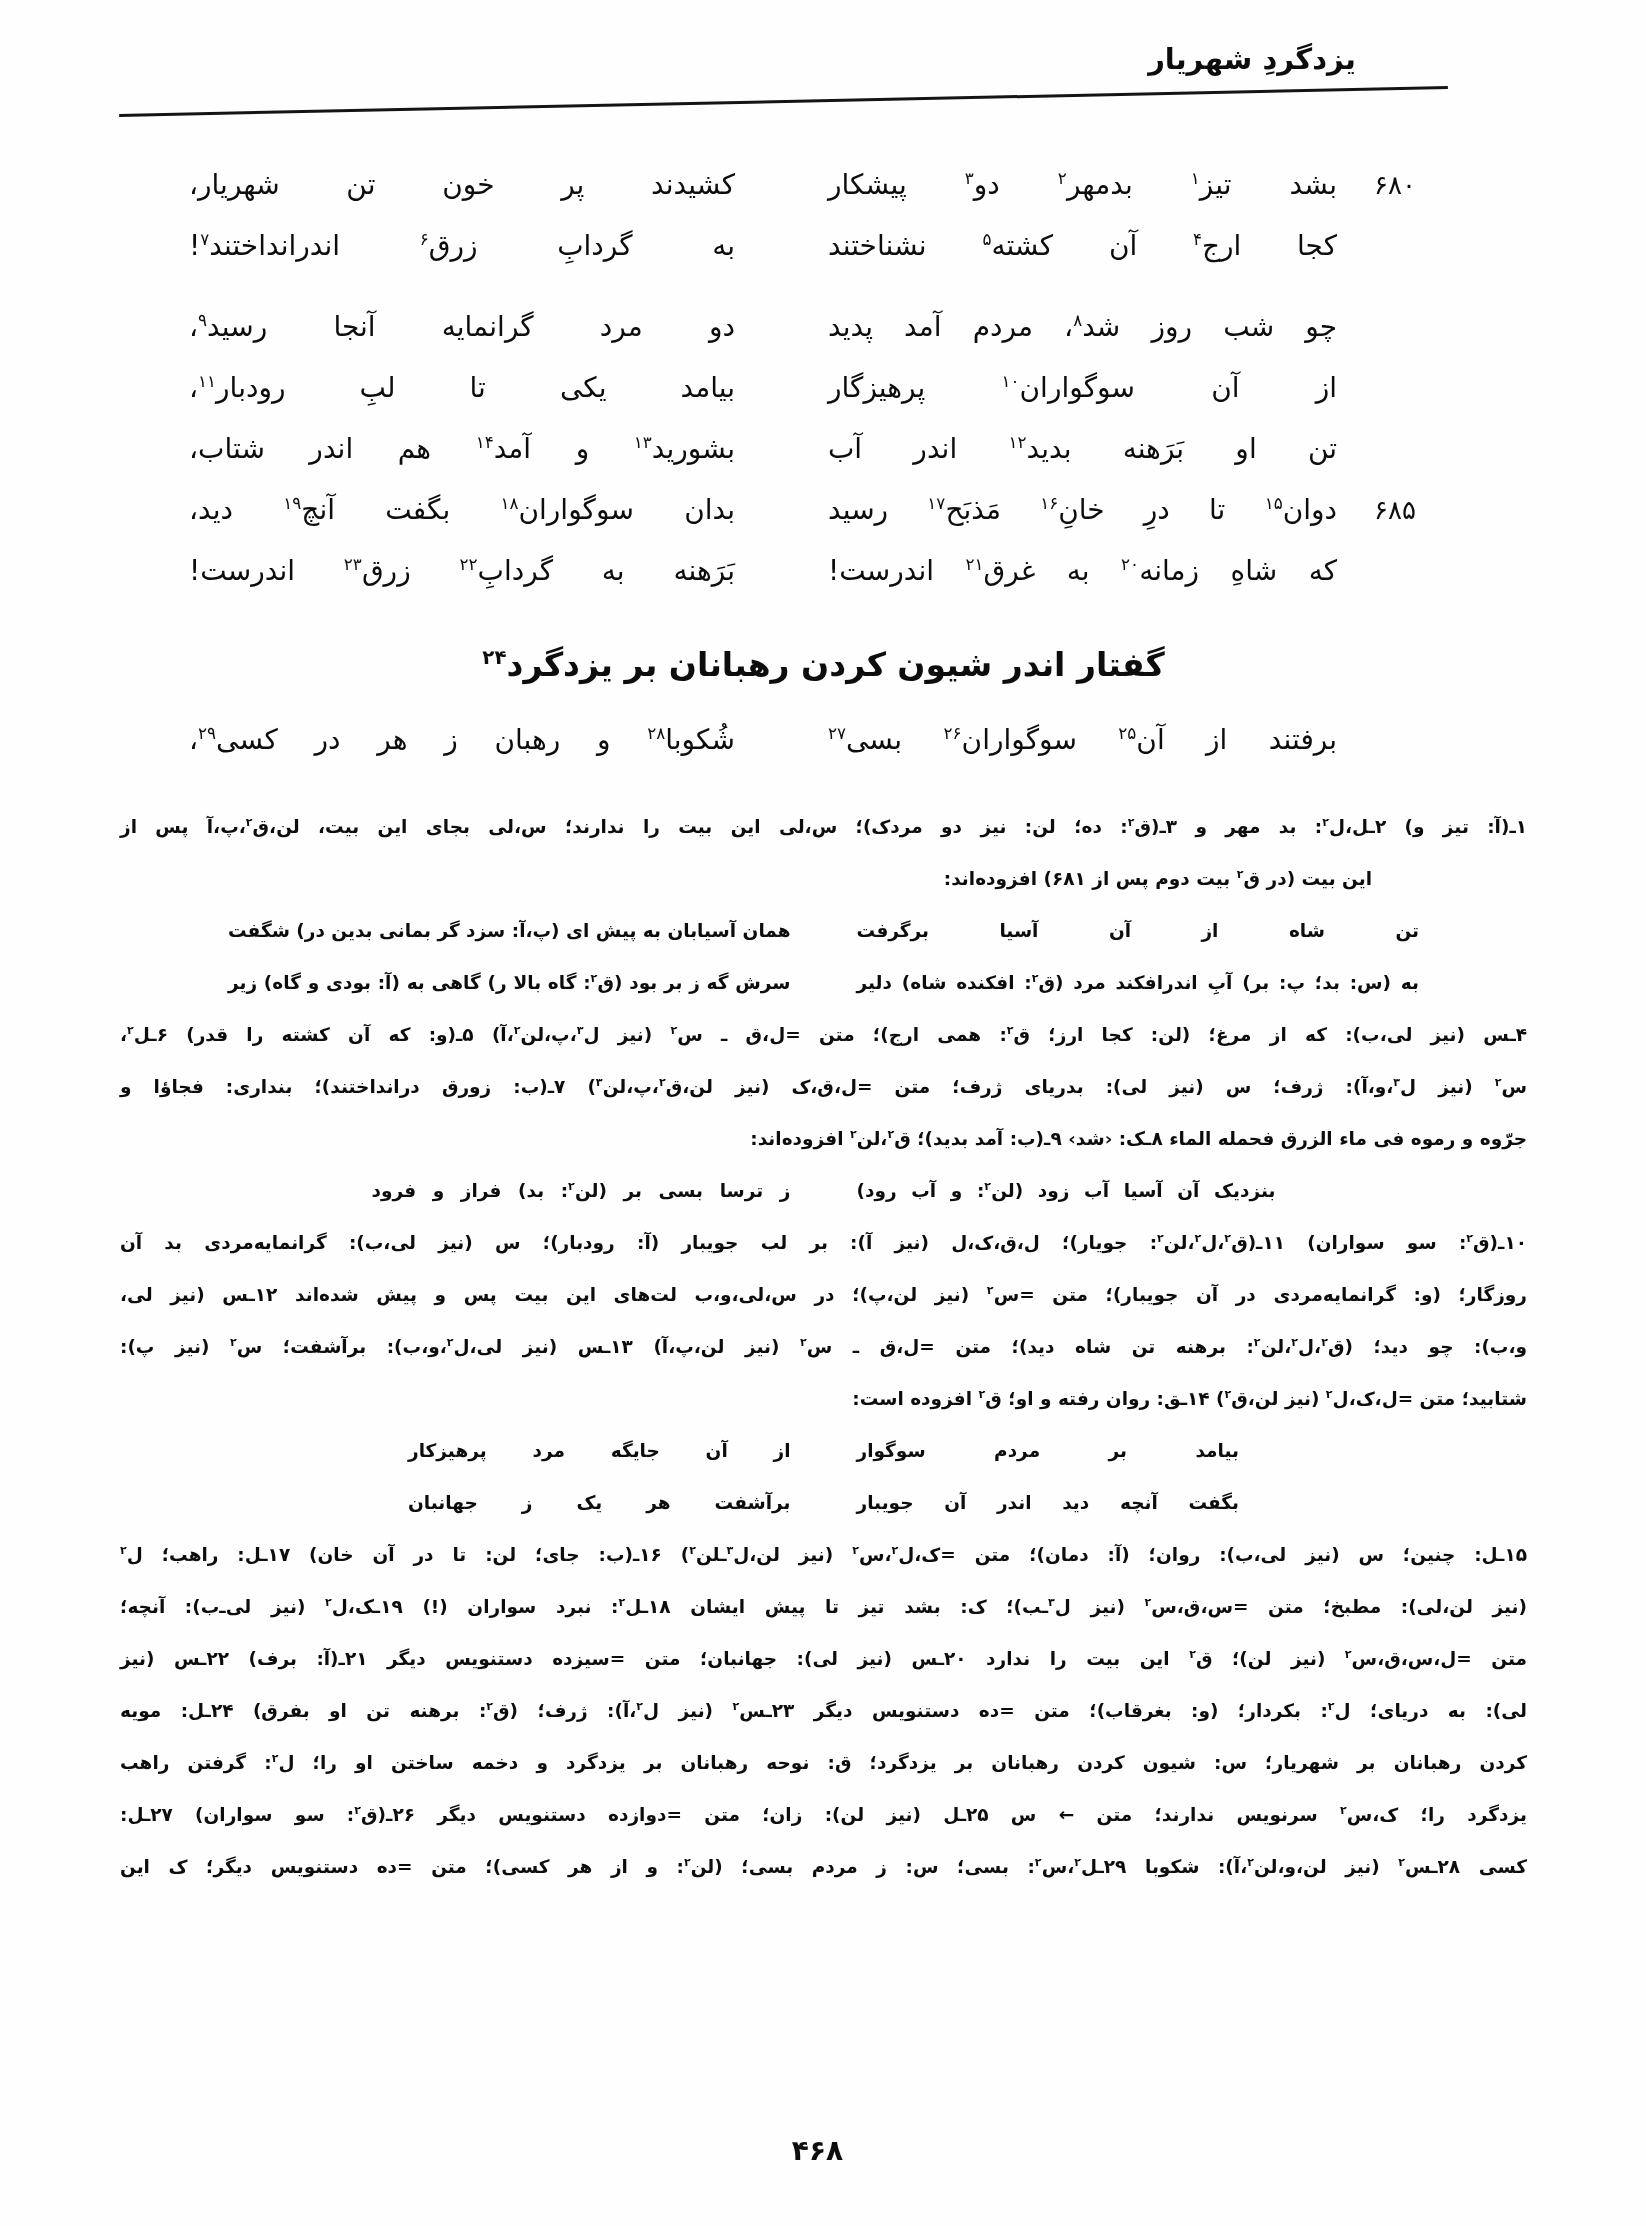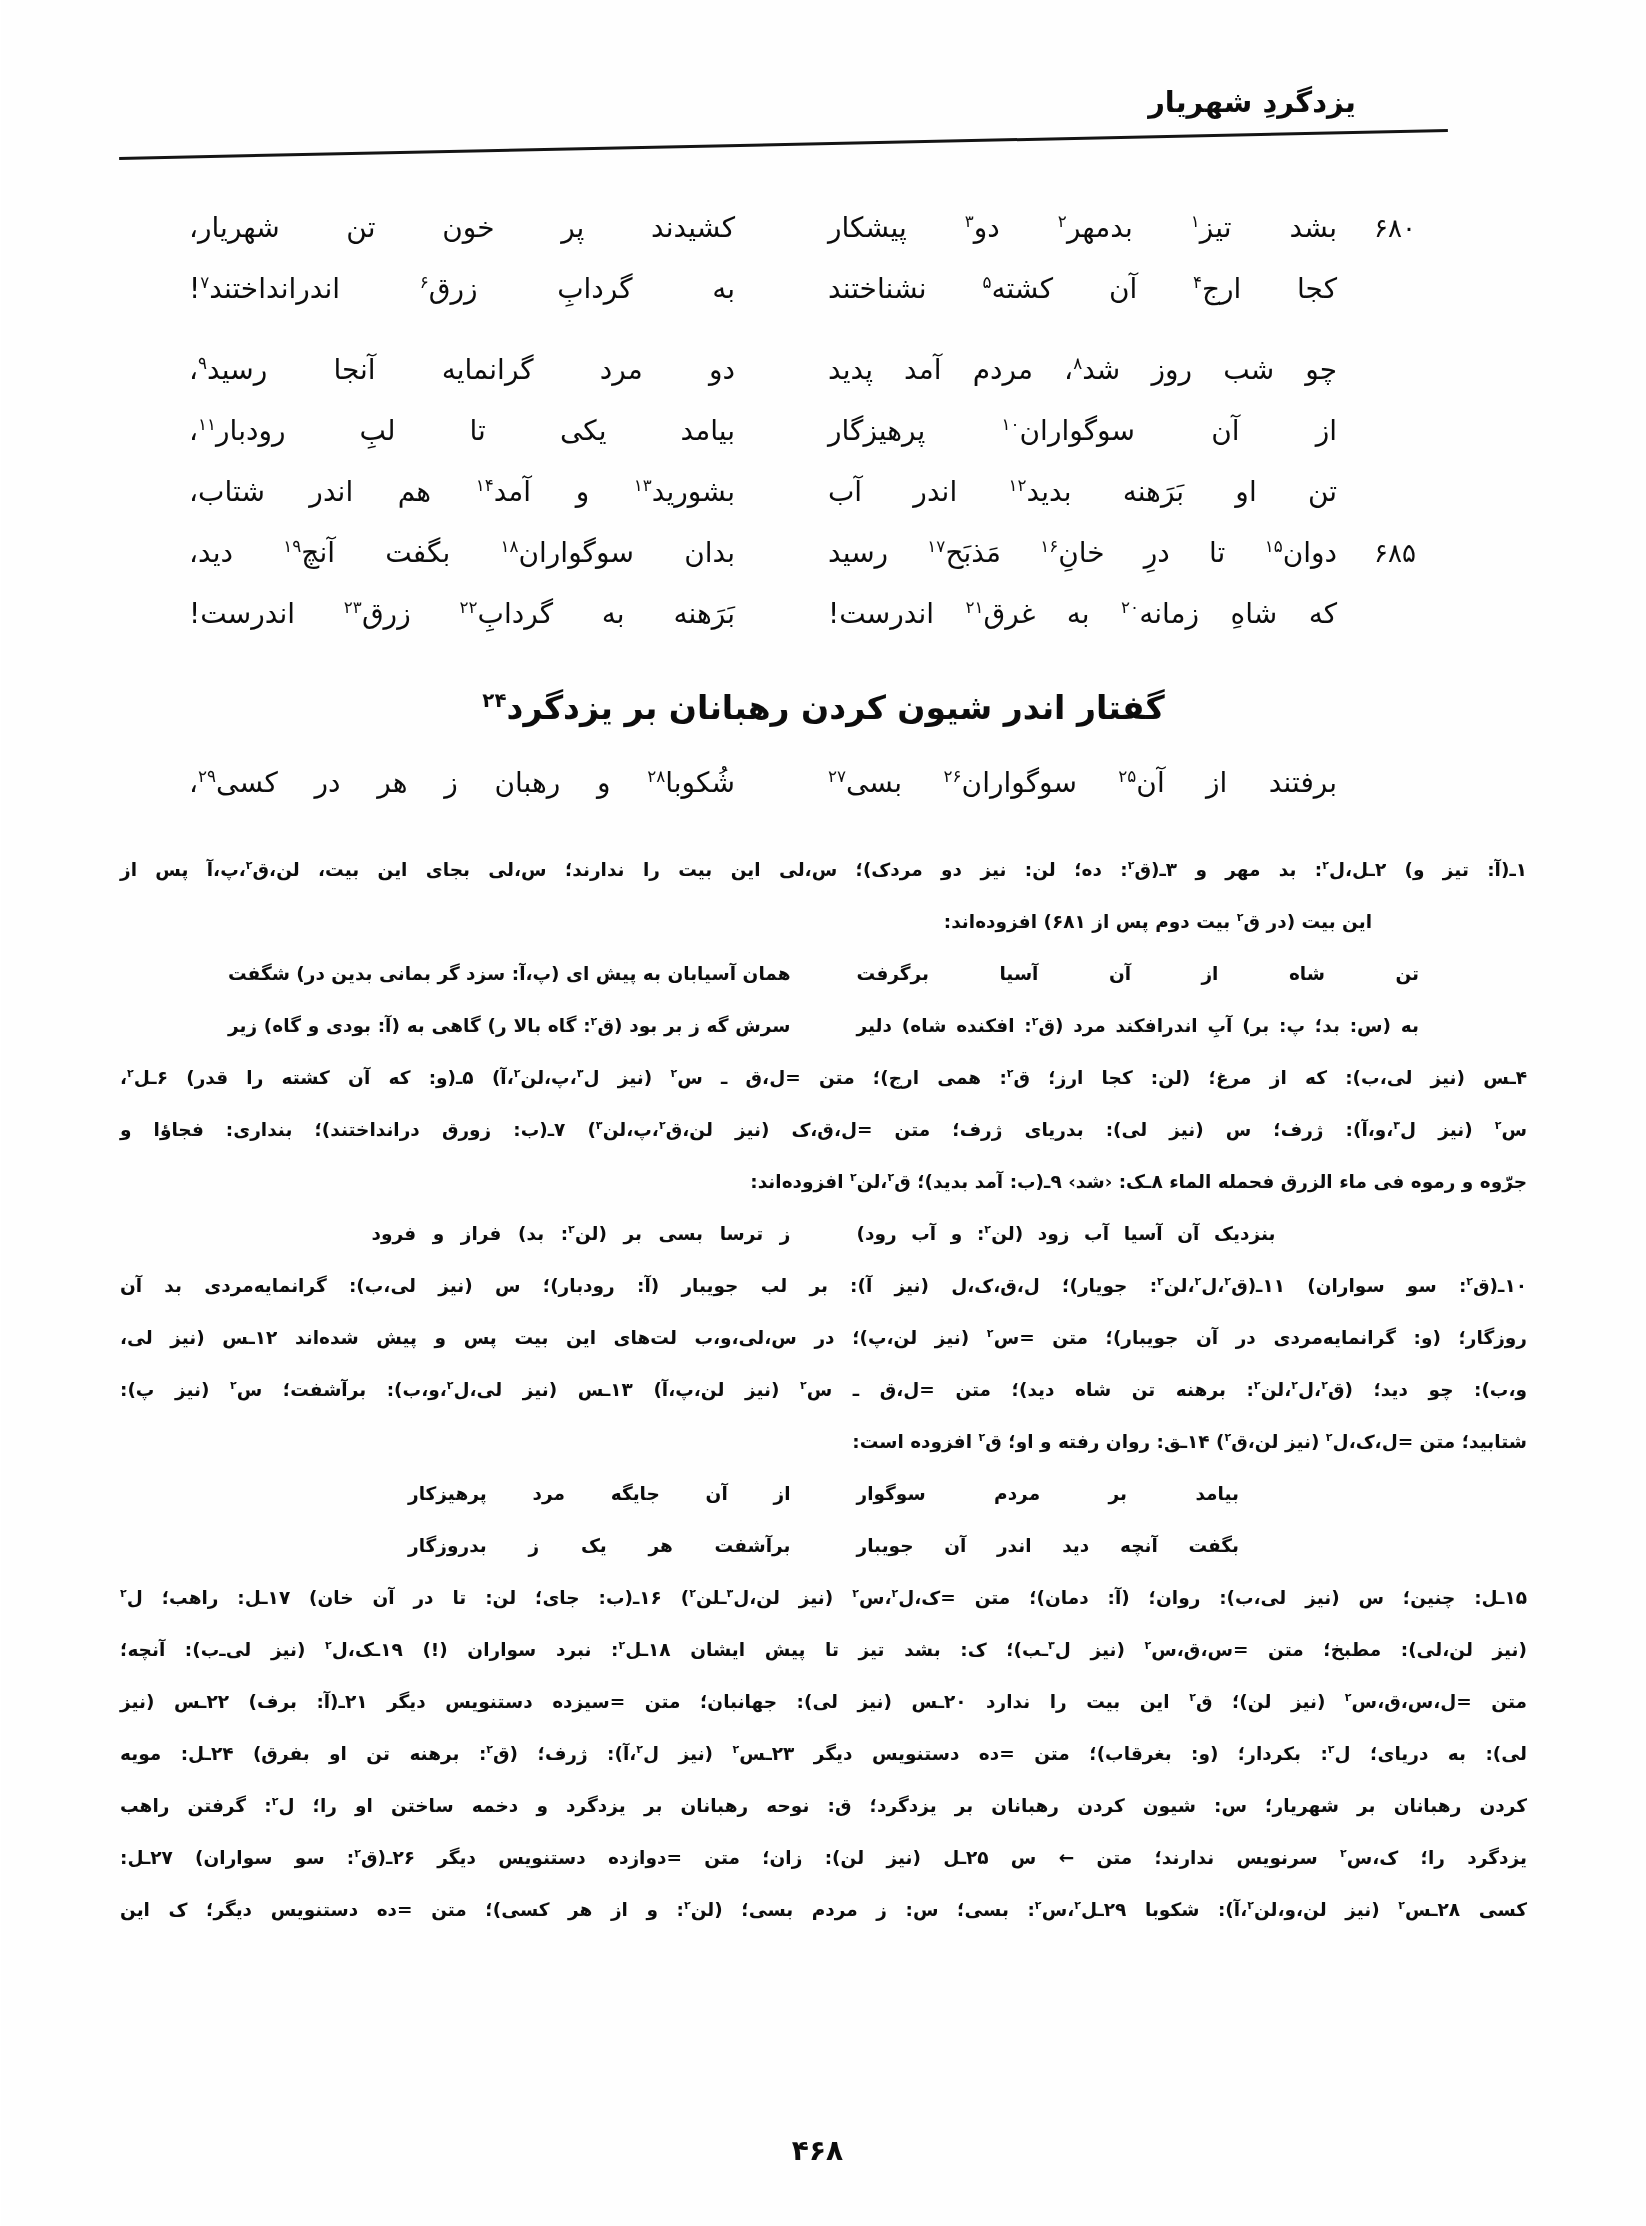--- a/index.html
+++ b/index.html
@@ -8,21 +8,21 @@
     width:1647px; height:2226px;
     position:relative; overflow:hidden;
     font-family:"DejaVu Sans", sans-serif;
     color:#0d0d0d; direction:rtl;
     background:#fefefe;
   }
   .page { position:absolute; inset:0; padding:0 120px; }
 
   
   .running-head {
-    margin-top:85px; text-align:right; padding-left:0; padding-right:171px;
+    margin-top:42px; text-align:right; padding-left:0; padding-right:171px;
     font-size:29px; font-weight:bold; letter-spacing:0;
   }
   .rule {
     height:2.8px; background:#141414; width:1329px; margin:24px 79px 0 auto;
     transform:rotate(-1.2deg); transform-origin:center;
   }
 
   
   .poem { width:1227px; margin:65px 111px 0 auto; }
   .poem.single { margin-top:39px; }
@@ -149,21 +149,21 @@
     <div class="fline">روزگار؛ (و: گرانمایه‌مردی در آن جویبار)؛ متن =س<sup>۲</sup> (نیز لن،پ)؛ در س،لی،و،ب لت‌های این بیت پس و پیش شده‌اند ۱۲ـس (نیز لی،</div>
     <div class="fline">و،ب): چو دید؛ (ق<sup>۲</sup>،ل<sup>۲</sup>،لن<sup>۲</sup>: برهنه تن شاه دید)؛ متن =ل،ق ـ س<sup>۲</sup> (نیز لن،پ،آ) ۱۳ـس (نیز لی،ل<sup>۲</sup>،و،ب): برآشفت؛ س<sup>۲</sup> (نیز پ):</div>
     <div class="fline end">شتابید؛ متن =ل،ک،ل<sup>۲</sup> (نیز لن،ق<sup>۲</sup>) ۱۴ـق: روان رفته و او؛ ق<sup>۲</sup> افزوده است:</div>
 
     <div class="fverse w3">
       <span>بیامد بر مردم سوگوار</span>
       <span>از آن جایگه مرد پرهیزکار</span>
     </div>
     <div class="fverse w3">
       <span>بگفت آنچه دید اندر آن جویبار</span>
-      <span>برآشفت هر یک ز بدروزگار</span>
+      <span>برآشفت هر یک ز جهانبان</span>
     </div>
 
     <div class="fline">۱۵ـل: چنین؛ س (نیز لی،ب): روان؛ (آ: دمان)؛ متن =ک،ل<sup>۲</sup>،س<sup>۲</sup> (نیز لن،ل<sup>۳</sup>ـلن<sup>۲</sup>) ۱۶ـ(ب: جای؛ لن: تا در آن خان) ۱۷ـل: راهب؛ ل<sup>۲</sup></div>
     <div class="fline">(نیز لن،لی): مطبخ؛ متن =س،ق،س<sup>۲</sup> (نیز ل<sup>۳</sup>ـب)؛ ک: بشد تیز تا پیش ایشان ۱۸ـل<sup>۲</sup>: نبرد سواران (!) ۱۹ـک،ل<sup>۲</sup> (نیز لی‌ـ‌ب): آنچه؛</div>
     <div class="fline">متن =ل،س،ق،س<sup>۲</sup> (نیز لن)؛ ق<sup>۲</sup> این بیت را ندارد ۲۰ـس (نیز لی): جهانبان؛ متن =سیزده دستنویس دیگر ۲۱ـ(آ: برف) ۲۲ـس (نیز</div>
     <div class="fline">لی): به دریای؛ ل<sup>۲</sup>: بکردار؛ (و: بغرقاب)؛ متن =ده دستنویس دیگر ۲۳ـس<sup>۲</sup> (نیز ل<sup>۲</sup>،آ): ژرف؛ (ق<sup>۲</sup>: برهنه تن او بفرق) ۲۴ـل: مویه</div>
     <div class="fline">کردن رهبانان بر شهریار؛ س: شیون کردن رهبانان بر یزدگرد؛ ق: نوحه رهبانان بر یزدگرد و دخمه ساختن او را؛ ل<sup>۲</sup>: گرفتن راهب</div>
     <div class="fline">یزدگرد را؛ ک،س<sup>۲</sup> سرنویس ندارند؛ متن ← س ۲۵ـل (نیز لن): زان؛ متن =دوازده دستنویس دیگر ۲۶ـ(ق<sup>۲</sup>: سو سواران) ۲۷ـل:</div>
     <div class="fline">کسی ۲۸ـس<sup>۲</sup> (نیز لن،و،لن<sup>۲</sup>،آ): شکوبا ۲۹ـل<sup>۲</sup>،س<sup>۲</sup>: بسی؛ س: ز مردم بسی؛ (لن<sup>۲</sup>: و از هر کسی)؛ متن =ده دستنویس دیگر؛ ک این</div>
   </section>

